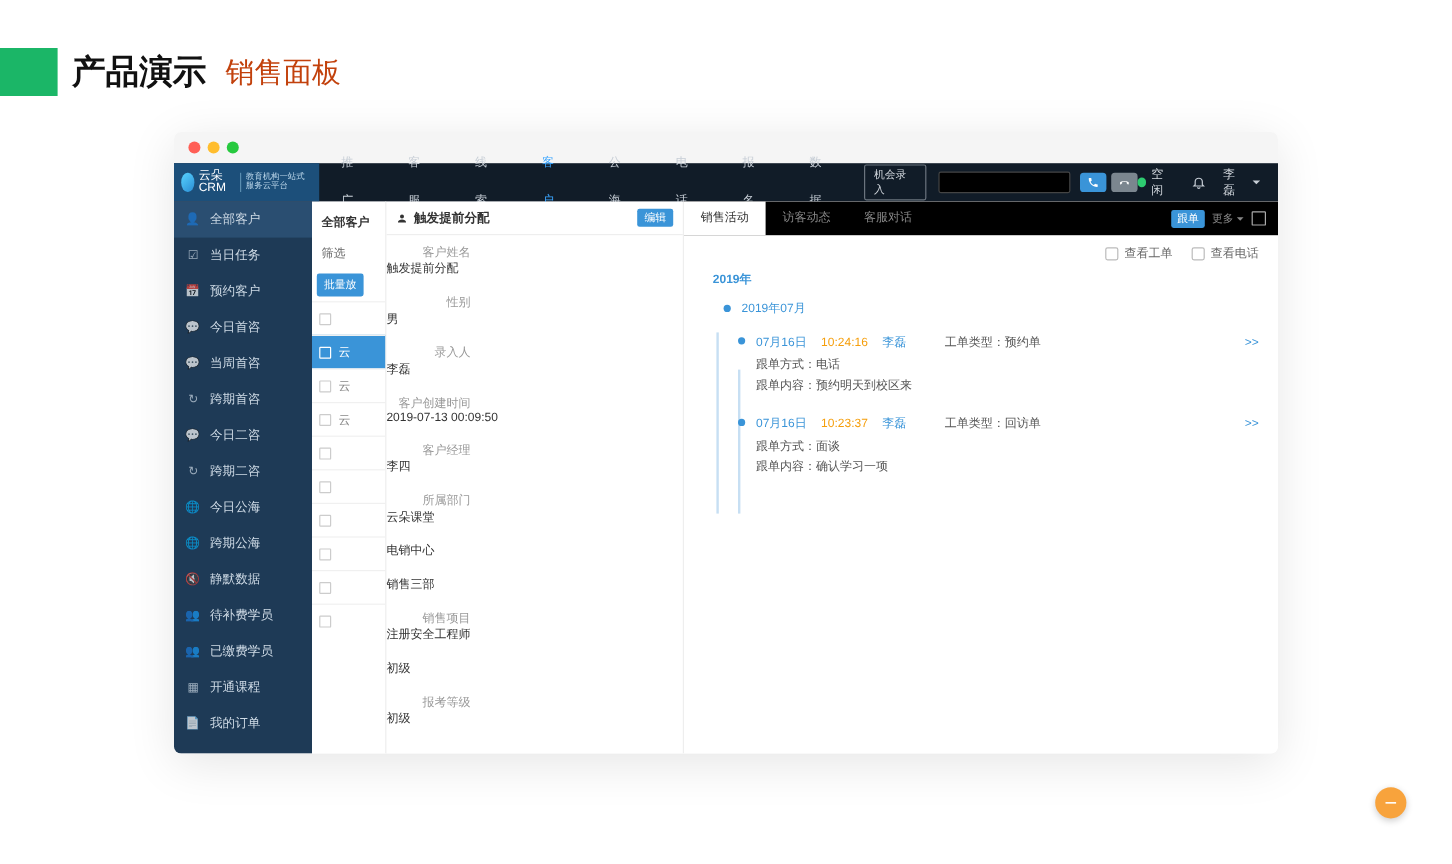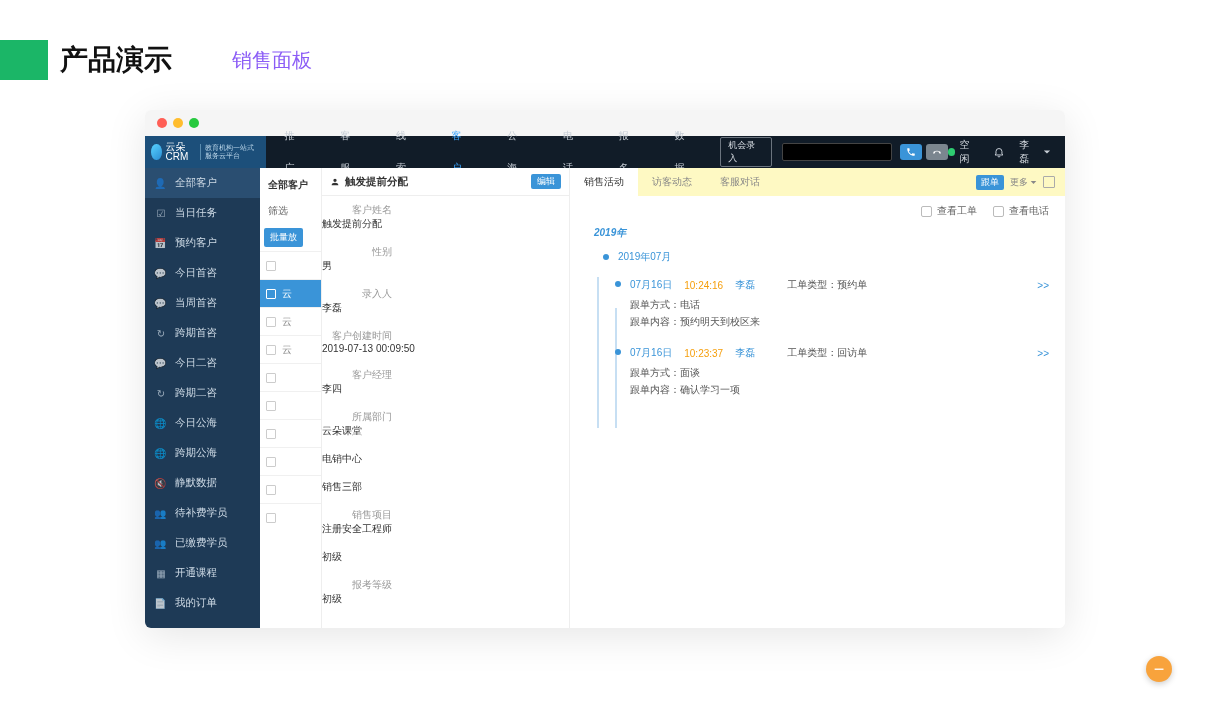--- a/index.html
+++ b/index.html
@@ -1,20 +1,20 @@
 <!DOCTYPE html>
 <html><head>
 <meta charset="utf-8">
 <style>
 * { margin: 0; padding: 0; box-sizing: border-box; }
 body { font-family: "Microsoft YaHei", "PingFang SC", sans-serif; background: #fff; width: 1210px; height: 720px; overflow: hidden; position: relative; }
 .page-title-bar { display: flex; align-items: center; padding: 40px 0 30px 0; }
 .green-block { width: 48px; height: 40px; background: #1bb667; margin-right: 12px; }
 .page-title-main { font-size: 28px; font-weight: 700; color: #111; margin-right: 16px; }
-.page-title-sub { font-size: 20px; color: #8b5cf6; margin-left: 44px; }
+.page-title-sub { font-size: 24px; color: #c2410c; }
 
 .window-frame { position: relative; margin: 0 auto; width: 920px; background: #fff; border-radius: 6px; box-shadow: 0 8px 40px rgba(0,0,0,0.10); overflow: hidden; }
 .mac-titlebar { height: 26px; background: #f5f5f5; display: flex; align-items: center; padding-left: 12px; gap: 6px; }
 .dot { width: 10px; height: 10px; border-radius: 50%; }
 .dot-r { background: #ff5f56; }
 .dot-y { background: #ffbd2e; }
 .dot-g { background: #27c93f; }
 
 .app-header { height: 32px; background: #111c28; display: flex; align-items: center; color: #d3d8de; font-size: 10px; }
 .logo-box { width: 122px; height: 100%; background: #1c4f7a; display: flex; align-items: center; padding: 16px 6px; gap: 4px; }
@@ -51,34 +51,34 @@
 
 .detail-panel { width: 248px; background: #fff; font-size: 10px; border-right: 1px solid #eee; }
 .detail-head { display: flex; align-items: center; justify-content: space-between; padding: 6px 8px; border-bottom: 1px solid #eee; }
 .detail-head-l { display: flex; align-items: center; gap: 5px; font-weight: 600; color: #333; font-size: 10.5px; }
 .edit-badge { background: #3a94d8; color: #fff; font-size: 9px; padding: 1px 6px; border-radius: 2px; cursor: pointer; }
 .detail-row { display: flex; padding: 7px 8px 7px 0; flex-direction: column; }
 .detail-label { width: 80px; text-align: right; color: #999; padding-right: 10px; }
 .detail-val { color: #333; flex: 1; display: flex; align-items: center; gap: 8px; }
 
 .activity-panel { flex: 1; background: #fff; display: flex; flex-direction: column; }
-.activity-tabs { display: flex; align-items: center; background: #fef9c3; height: 28px; font-size: 10px; }
+.activity-tabs { display: flex; align-items: center; background: #000000; height: 28px; font-size: 10px; }
 .act-tab { padding: 0 14px; line-height: 28px; color: #888; cursor: pointer; }
 .act-tab.active { background: #fff; color: #333; }
 .act-tab-right { margin-left: auto; display: flex; align-items: center; gap: 6px; padding-right: 10px; }
 .mini-badge { background: #3a94d8; color: #fff; font-size: 9px; padding: 1px 5px; border-radius: 2px; }
 .mini-link { color: #888; font-size: 9px; display: flex; align-items: center; gap: 2px; }
 .copy-icon { width: 12px; height: 12px; border: 1px solid #aaa; border-radius: 1px; position: relative; }
 
 .checks-row { display: flex; justify-content: flex-end; gap: 16px; padding: 8px 16px 4px; font-size: 10px; color: #666; }
 .chk-inline { display: flex; align-items: center; gap: 5px; }
 .chk-box { width: 11px; height: 11px; border: 1px solid #bbb; border-radius: 2px; }
 
 .timeline { padding: 4px 16px 20px 30px; font-size: 10px; }
-.tl-year { color: #3a94d8; font-weight: 600; margin-bottom: 10px; margin-left: -6px; font-style: italic; }
+.tl-year { color: #3a94d8; font-weight: 600; margin-bottom: 10px; margin-left: -6px; }
 .tl-month { color: #3a94d8; margin: 8px 0 8px 18px; position: relative; }
 .tl-month::before { content: ''; position: absolute; left: -15px; top: 4px; width: 6px; height: 6px; border-radius: 50%; background: #3a94d8; }
 .tl-line { position: absolute; left: 27px; top: 55px; bottom: 0; width: 1.5px; background: #c7dff3; }
 .tl-line.inner { left: 45px; top: 86px; height: 120px; }
 .tl-entry { margin-left: 18px; padding: 6px 0 10px 12px; position: relative; }
 .tl-entry::before { content: ''; position: absolute; left: -3px; top: 9px; width: 6px; height: 6px; border-radius: 50%; background: #3a94d8; }
 .tl-head { display: flex; align-items: center; gap: 12px; text-align: center; }
 .tl-date { color: #3a94d8; }
 .tl-time { color: #f59e0b; }
 .tl-user { color: #3a94d8; }

